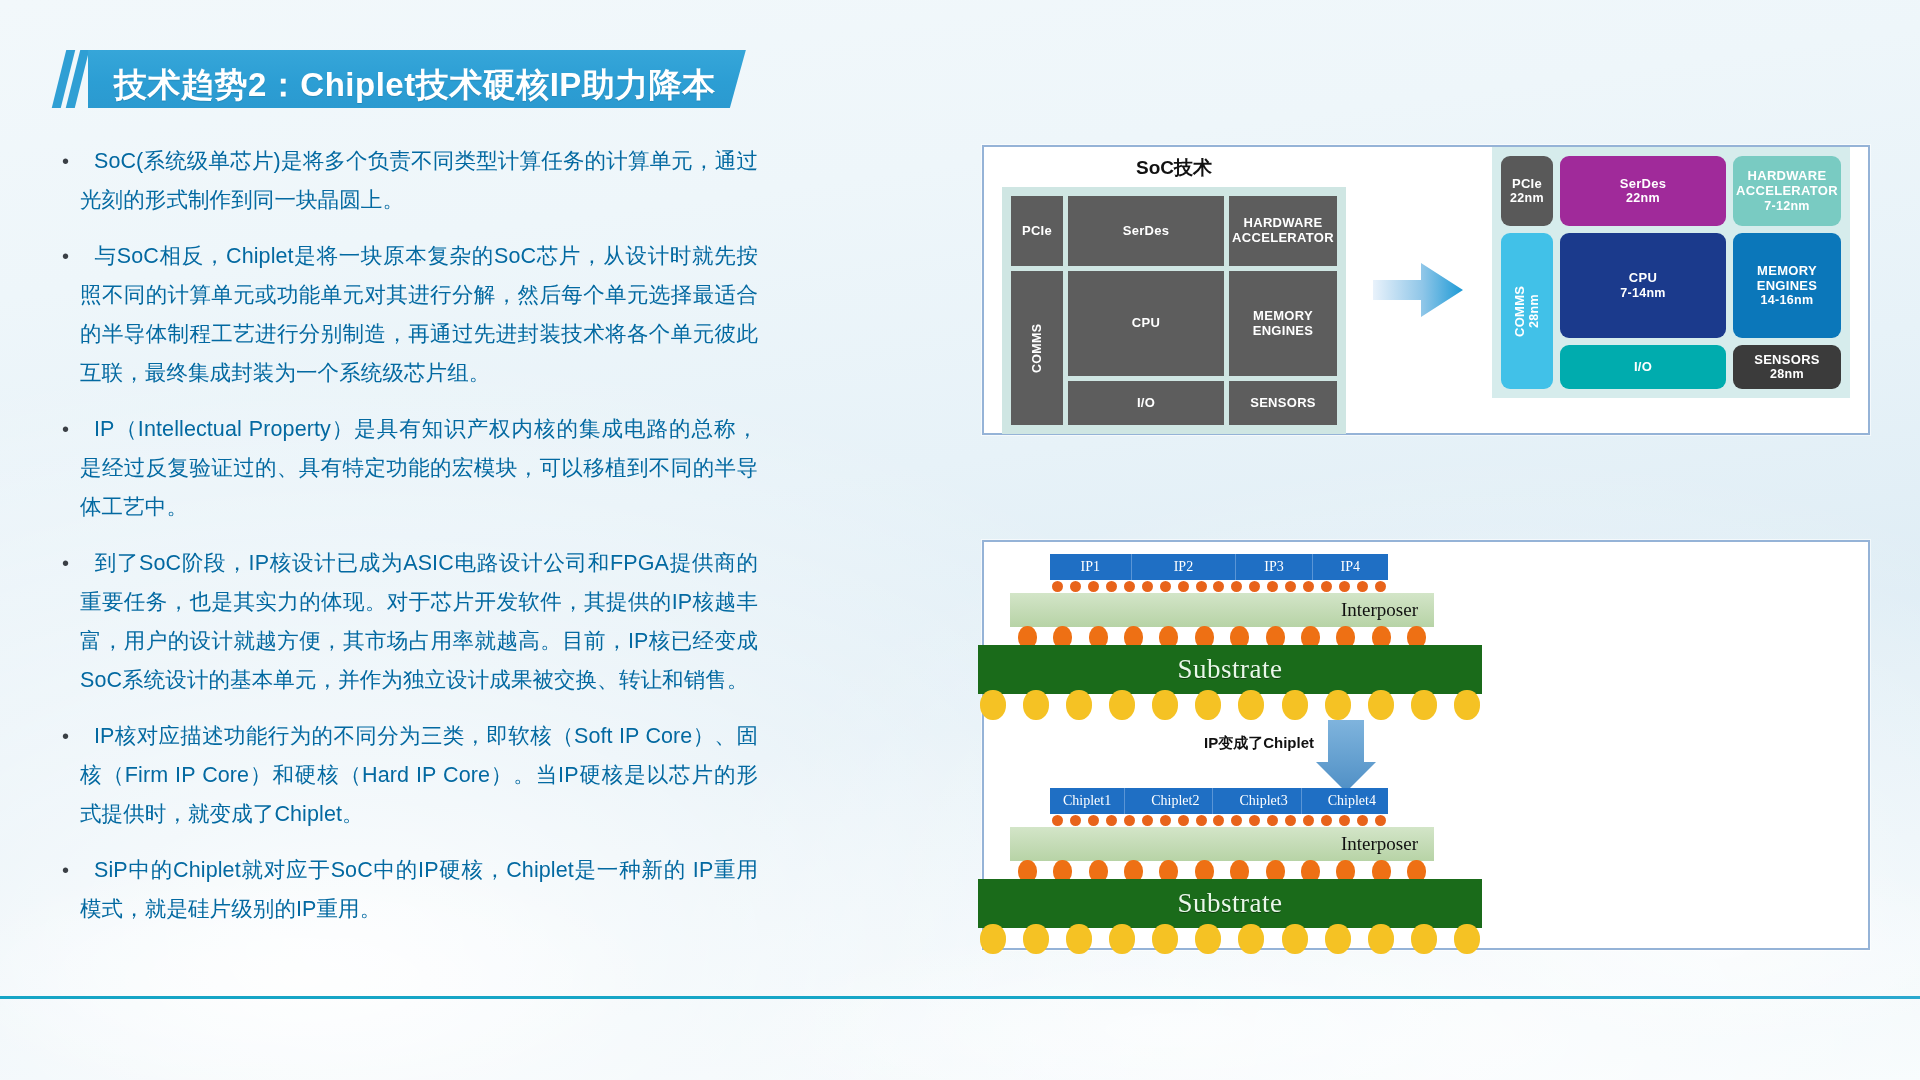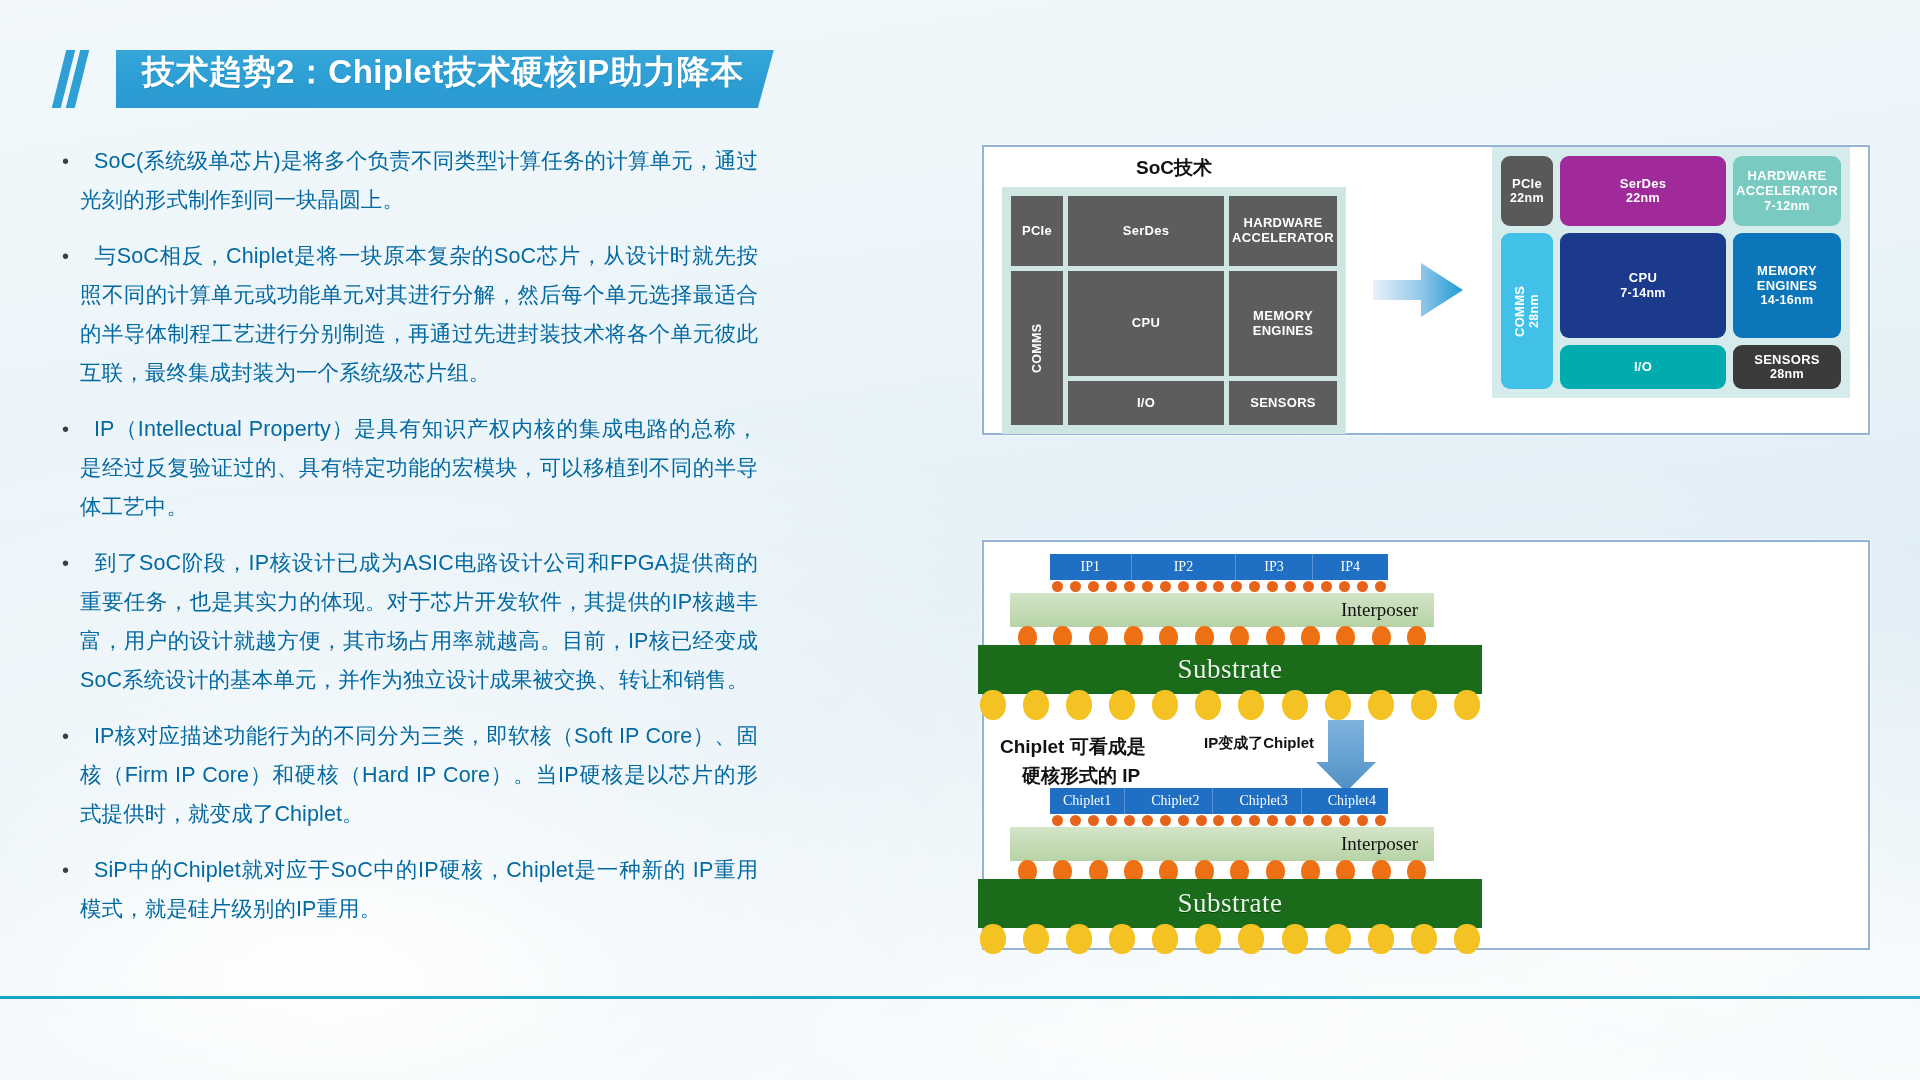--- a/index.html
+++ b/index.html
@@ -22,23 +22,22 @@
   }
 
   
   .title-wrap{ position:absolute; left:58px; top:50px; height:58px; display:flex; align-items:stretch; }
   .slash{ width:30px; position:relative; }
   .slash i{ position:absolute; top:0; bottom:0; width:9px; background:#2f9fd4; transform:skewX(-14deg); }
   .slash i:nth-child(1){ left:1px; }
   .slash i:nth-child(2){ left:15px; }
   .title-bar{
     background:linear-gradient(180deg,#36a6d9 0%,#2c9ed4 55%,#2b9ad0 100%);
-    padding:0 30px 0 26px; display:flex; align-items:flex-start;
+    padding:16px 30px 0 26px; display:flex; align-items:flex-end;
     clip-path:polygon(0 0,100% 0,calc(100% - 16px) 100%,0 100%);
-    margin-left:28px;
   }
   .title-bar h1{
     color:#fff; font-size:33px; font-weight:bold; letter-spacing:.5px; white-space:nowrap;
     text-shadow:0 1px 1px rgba(0,0,0,.12);
   }
 
   
   .left-col{ position:absolute; left:58px; top:142px; width:700px; }
   .bullet{ display:flex; margin-bottom:17px; }
   .bullet .dot{
@@ -278,24 +277,20 @@
         <span></span>
         <span></span>
         <span></span>
         <span></span>
         <span></span>
         <span></span>
         <span></span>
         <span></span>
       </div>
 
-    <div class="note" style="left:16px; top:190px;">
-      <div>Chiplet 可看成是</div>
-      <div style="padding-left:22px">硬核形式的 IP</div>
-    </div>
     <div class="note2" style="left:220px; top:192px;">IP变成了Chiplet</div>
     <svg class="downarrow" style="left:330px; top:178px;" width="64" height="74" viewBox="0 0 64 74">
       <defs>
           <linearGradient id="dg" x1="0" y1="0" x2="0" y2="1">
         <stop offset="0%" stop-color="#7fb4dd"></stop>
             <stop offset="100%" stop-color="#4f8fc5"></stop>
       </linearGradient>
         </defs>
       <path d="M14,0 L50,0 L50,42 L62,42 L32,72 L2,42 L14,42 Z" fill="url(#dg)"></path>
     </svg>

